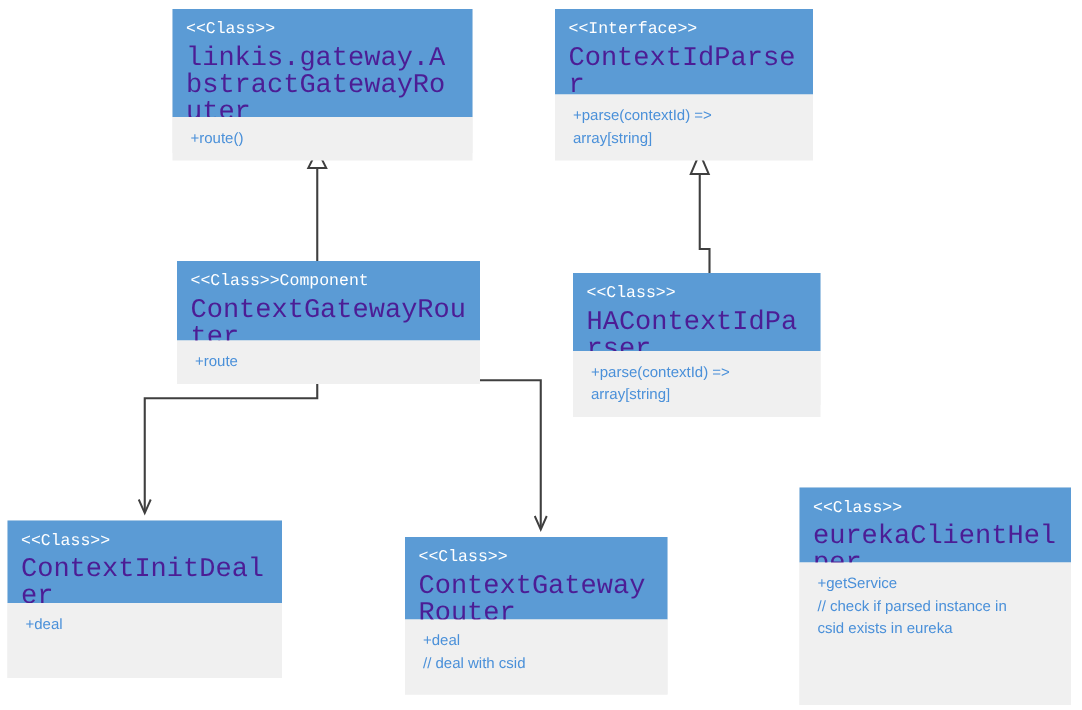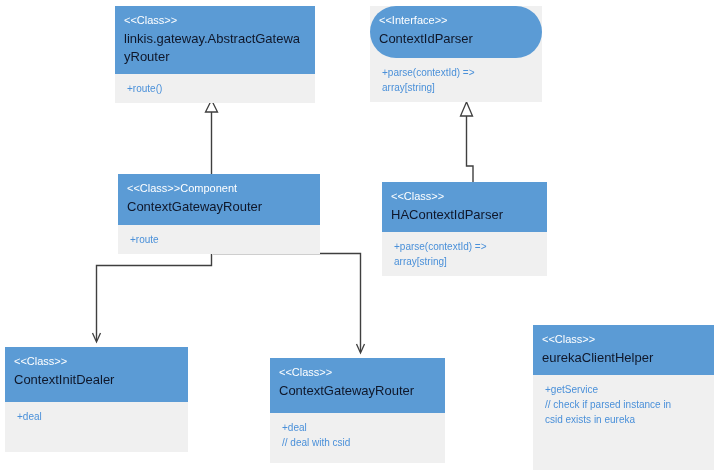--- a/index.html
+++ b/index.html
@@ -36,31 +36,32 @@
     flex-direction: column;
   }
   .uml-header {
     background: #5b9bd5;
     color: #ffffff;
     box-sizing: border-box;
     padding: 7px 9px 8px 9px;
     display: flex;
     flex-direction: column;
     justify-content: flex-start;
+    font-family: Liberation Mono, monospace;
   }
   .stereotype {
     font-size: 11px;
     line-height: 14px;
     color: #ffffff;
     white-space: nowrap;
   }
   .cls-name {
-    font-size: 13px;
+    font-size: 18px;
     line-height: 18px;
-    color: #0f172a;
+    color: #4c1d95;
     margin-top: 3px;
     word-break: break-word;
   }
   .uml-body {
     background: #f0f0f0;
     box-sizing: border-box;
     padding: 7px 9px 7px 12px;
     flex: 1 1 auto;
   }
   .member {
@@ -68,21 +69,21 @@
     line-height: 15px;
     color: #4a90d9;
     white-space: pre-wrap;
   }
 
   
   #box-abstract-gateway-router { left: 115px; top: 6px;   width: 200px; height: 96px; }
   #box-abstract-gateway-router .uml-header { height: 72px; }
 
   #box-context-id-parser       { left: 370px; top: 6px;   width: 172px; height: 96px; }
-  #box-context-id-parser .uml-header { height: 57px; border-radius: 26px; }
+  #box-context-id-parser .uml-header { height: 57px; }
 
   #box-context-gateway-router  { left: 118px; top: 174px; width: 202px; height: 80px; }
   #box-context-gateway-router .uml-header { height: 53px; }
 
   #box-ha-context-id-parser    { left: 382px; top: 182px; width: 165px; height: 88px; }
   #box-ha-context-id-parser .uml-header { height: 52px; }
 
   #box-context-init-dealer     { left: 5px;   top: 347px; width: 183px; height: 105px; }
   #box-context-init-dealer .uml-header { height: 55px; }
 

